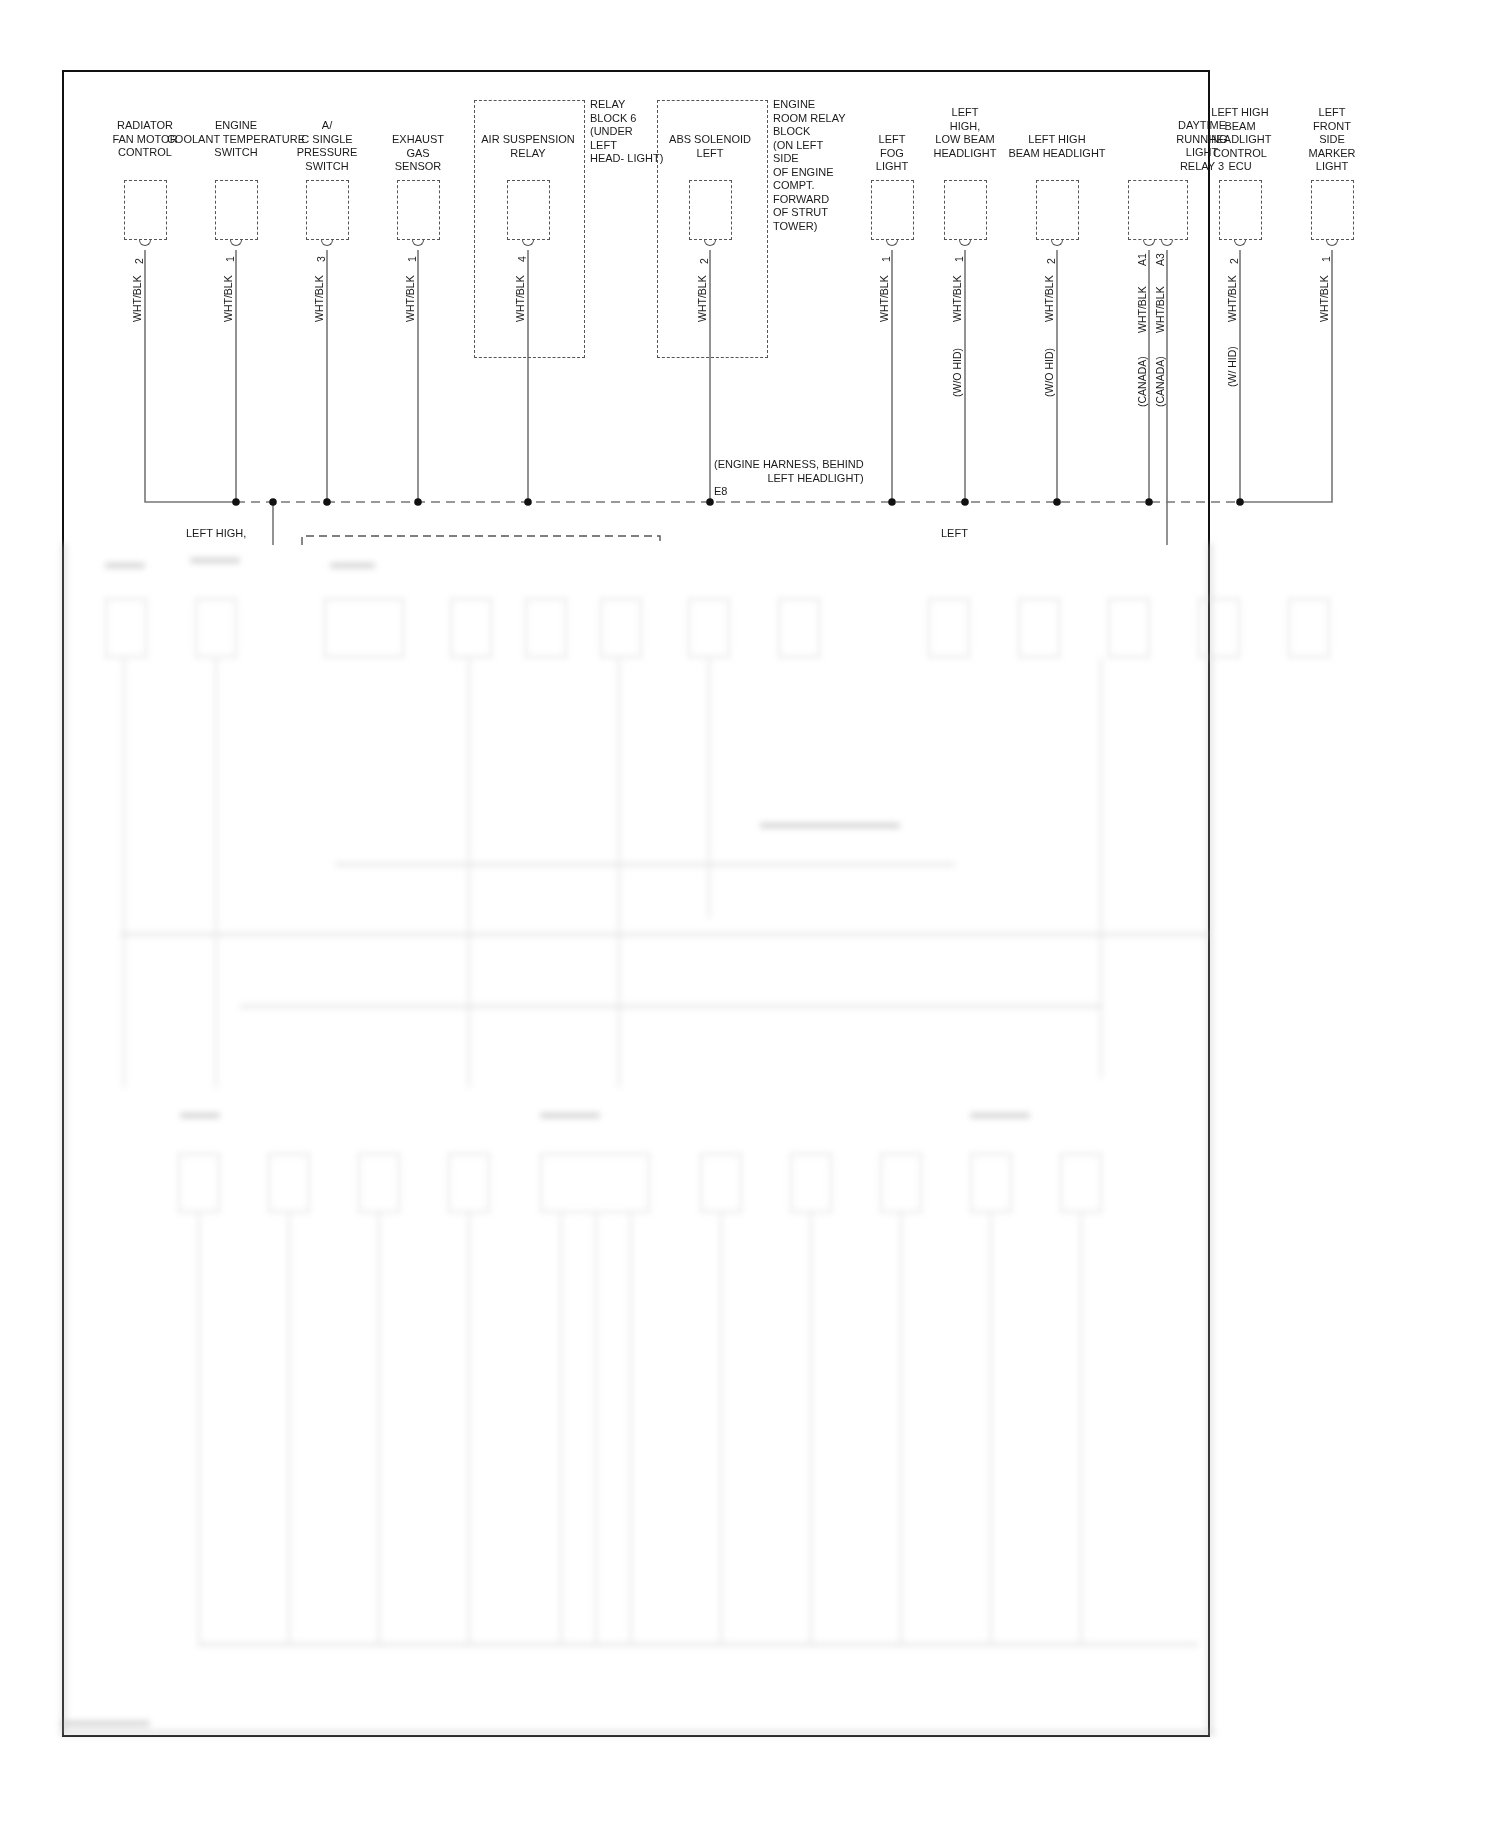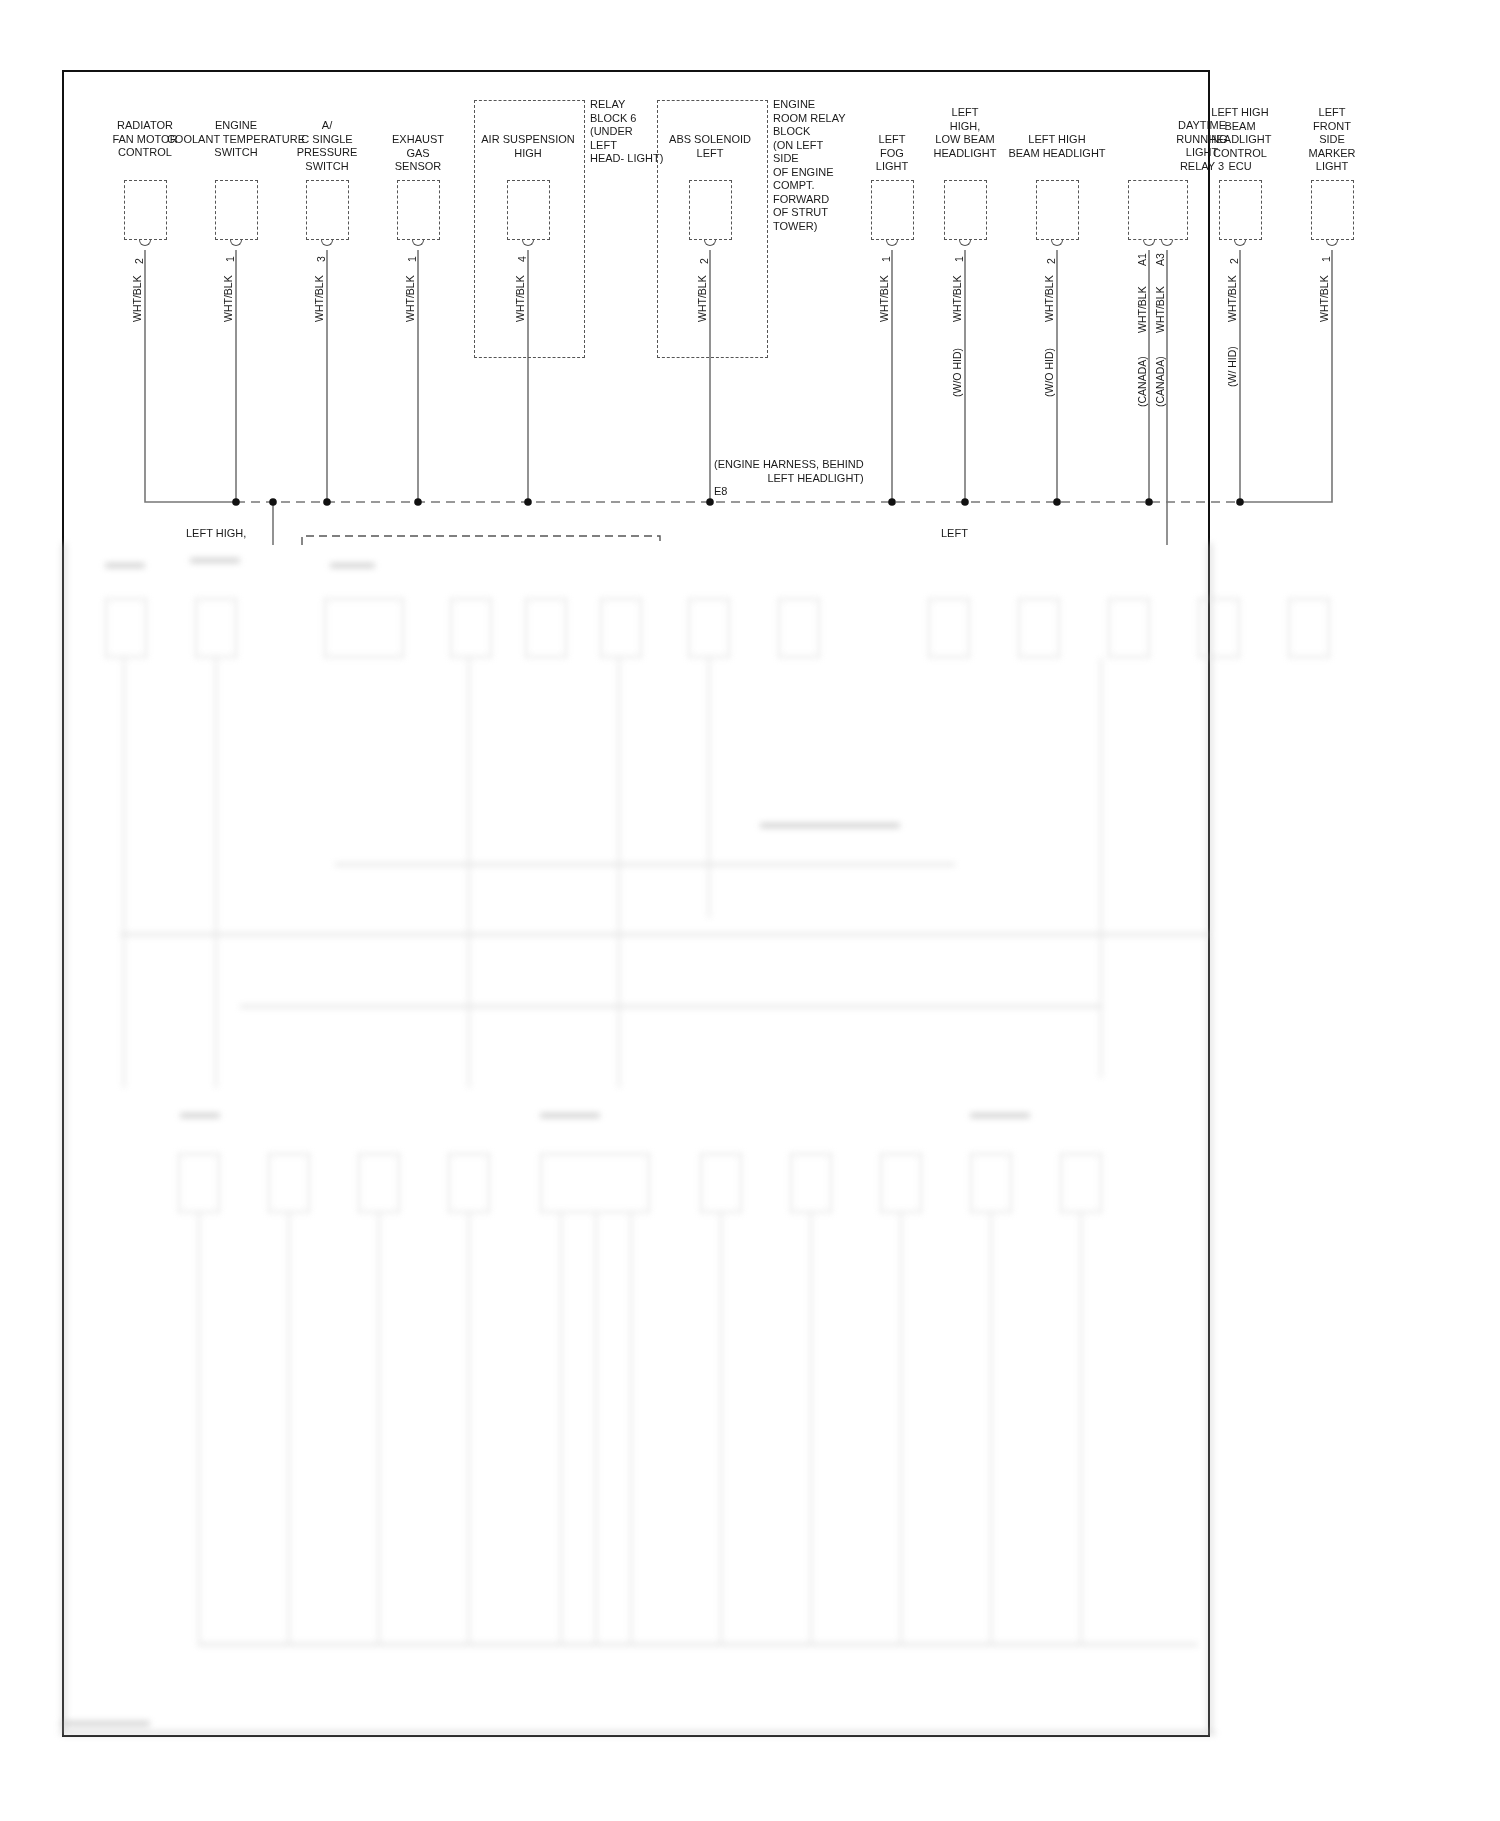--- a/index.html
+++ b/index.html
@@ -115,21 +115,21 @@
 
 <div class="lbl" style="left:418px; top:133px;">EXHAUST
 GAS
 SENSOR</div>
 <div class="conn" style="left:397px; top:180px; width:43px; height:60px;"></div>
 <div class="notch" style="left:412px; top:240px;"></div>
 <div class="vtext" style="left:406px; top:262px;">1</div>
 <div class="vtext" style="left:404px; top:322px;">WHT/BLK</div>
 
 <div class="lbl" style="left:528px; top:133px;">AIR SUSPENSION
-HIGH</div>
+RELAY</div>
 <div class="conn" style="left:507px; top:180px; width:43px; height:60px;"></div>
 <div class="notch" style="left:522px; top:240px;"></div>
 <div class="vtext" style="left:516px; top:262px;">4</div>
 <div class="vtext" style="left:514px; top:322px;">WHT/BLK</div>
 
 <div class="lbl" style="left:710px; top:133px;">ABS SOLENOID
 LEFT</div>
 <div class="conn" style="left:689px; top:180px; width:43px; height:60px;"></div>
 <div class="notch" style="left:704px; top:240px;"></div>
 <div class="vtext" style="left:698px; top:264px;">2</div>

